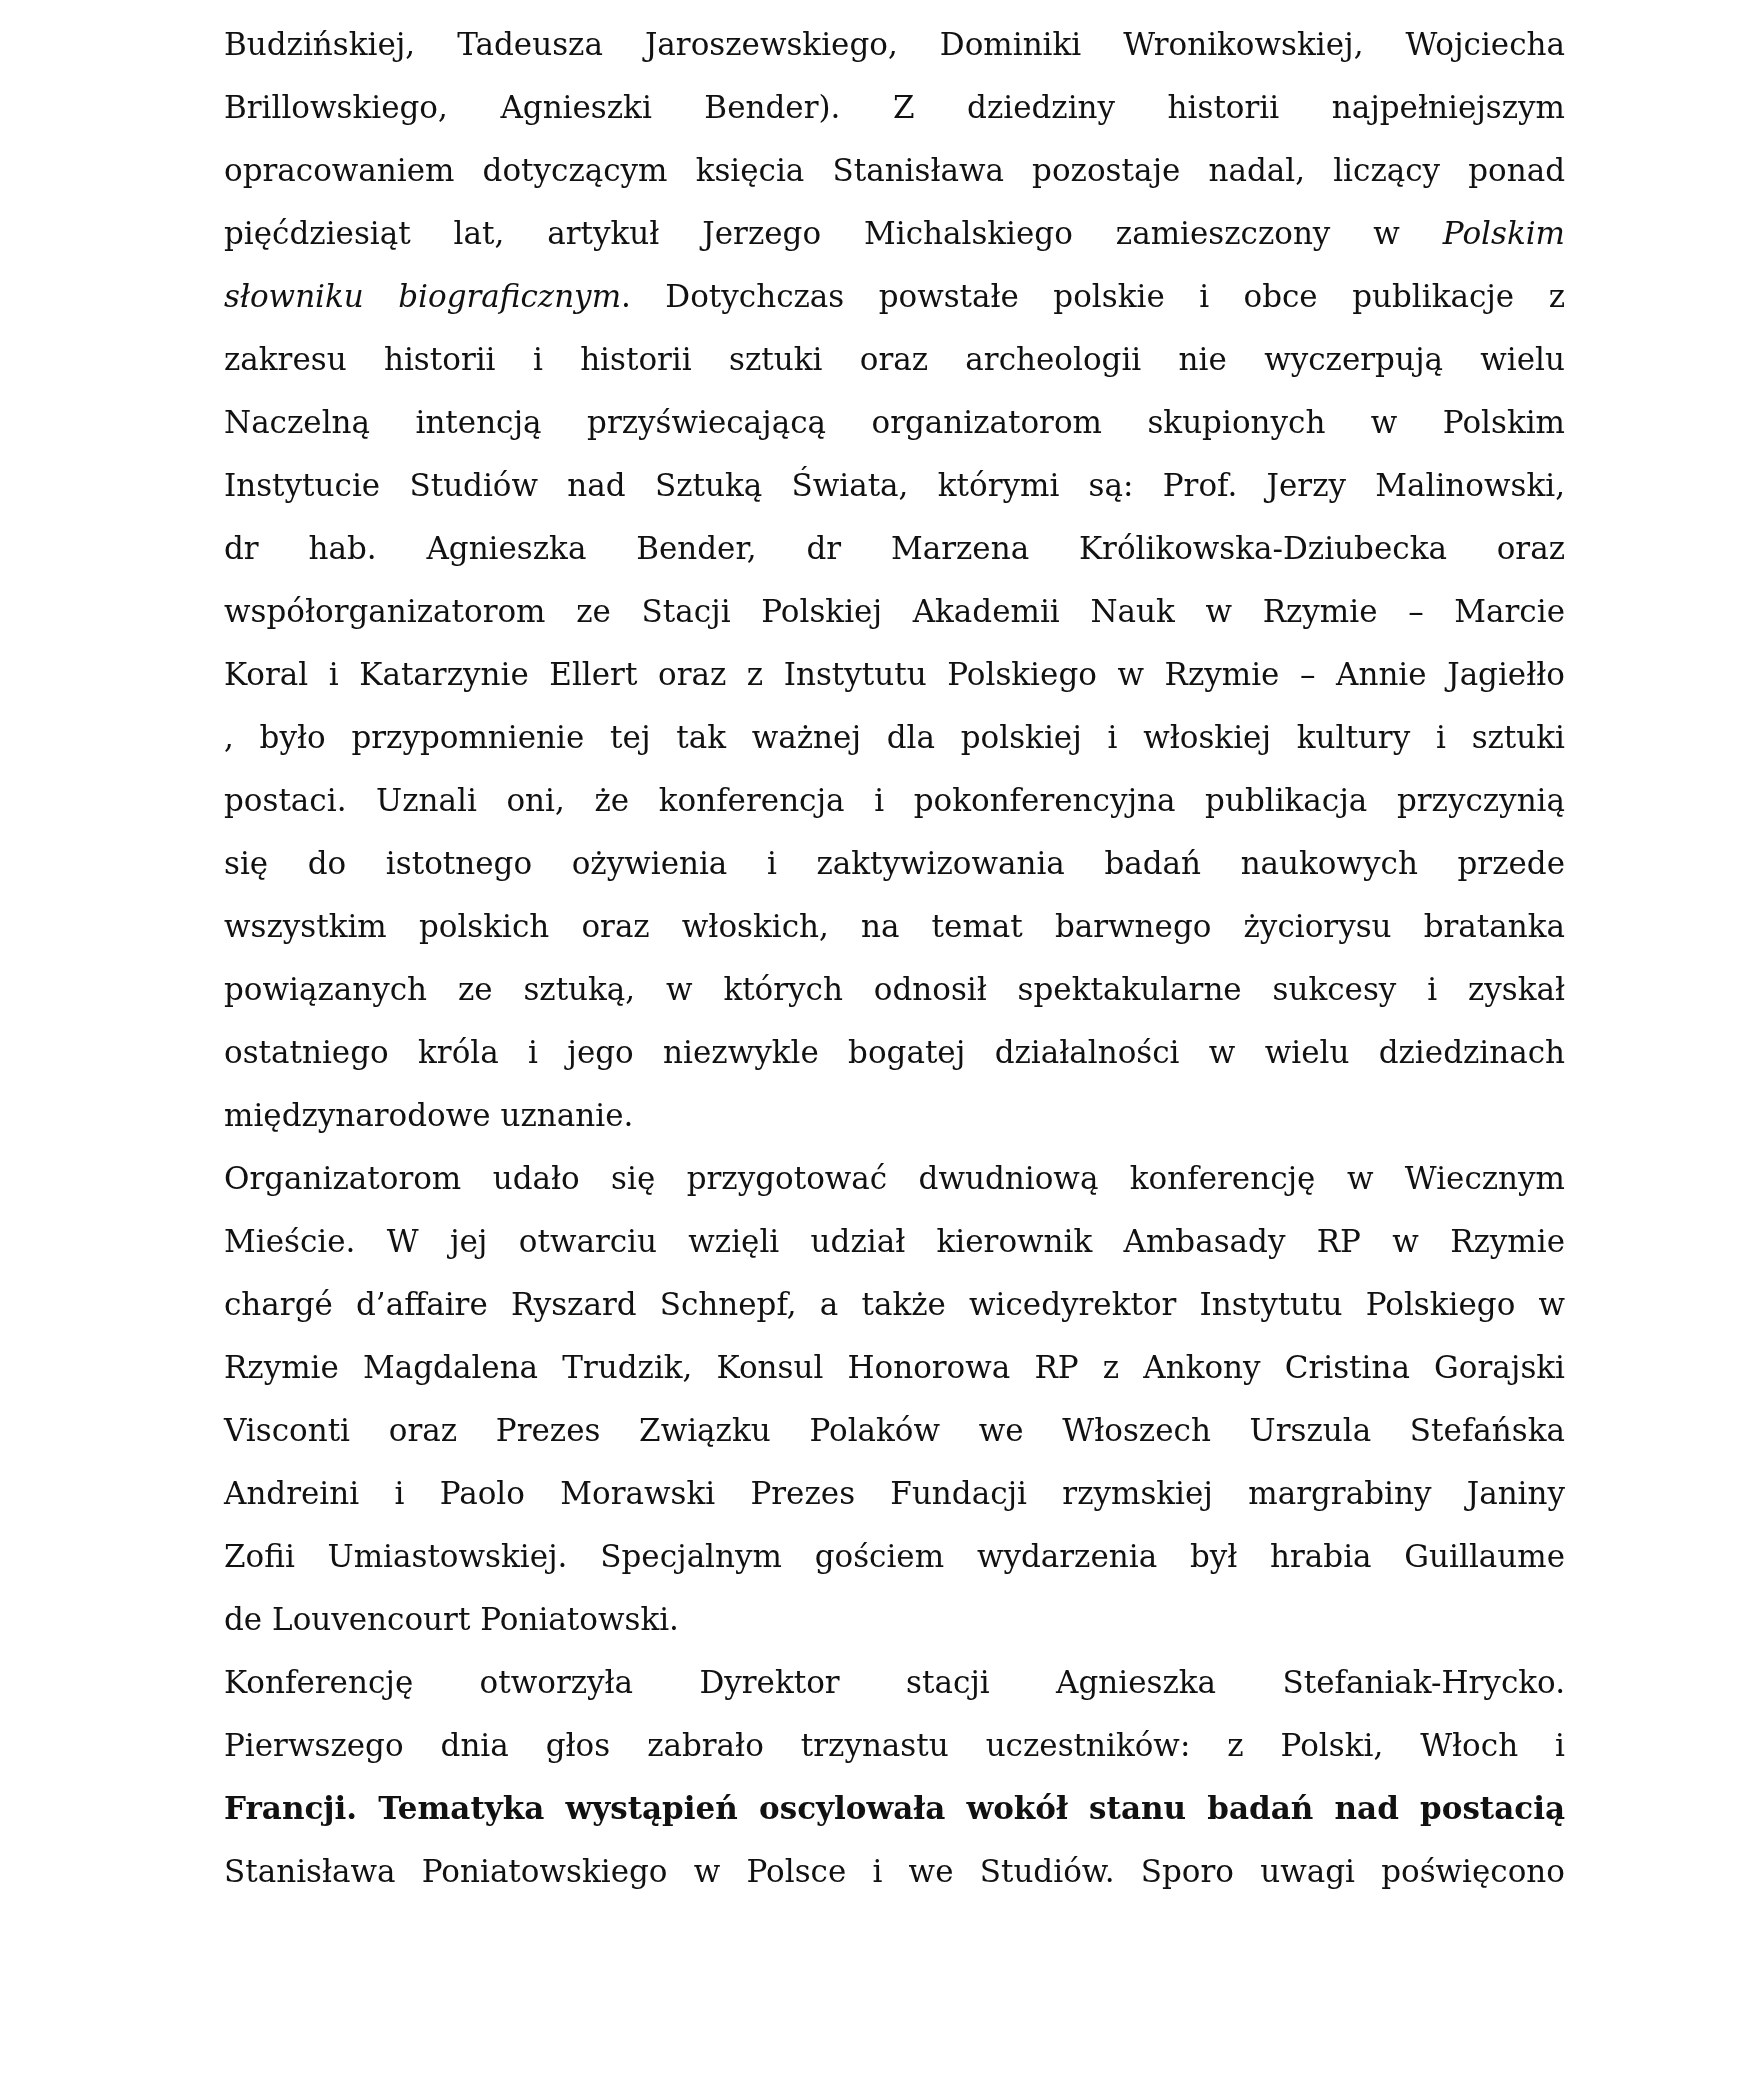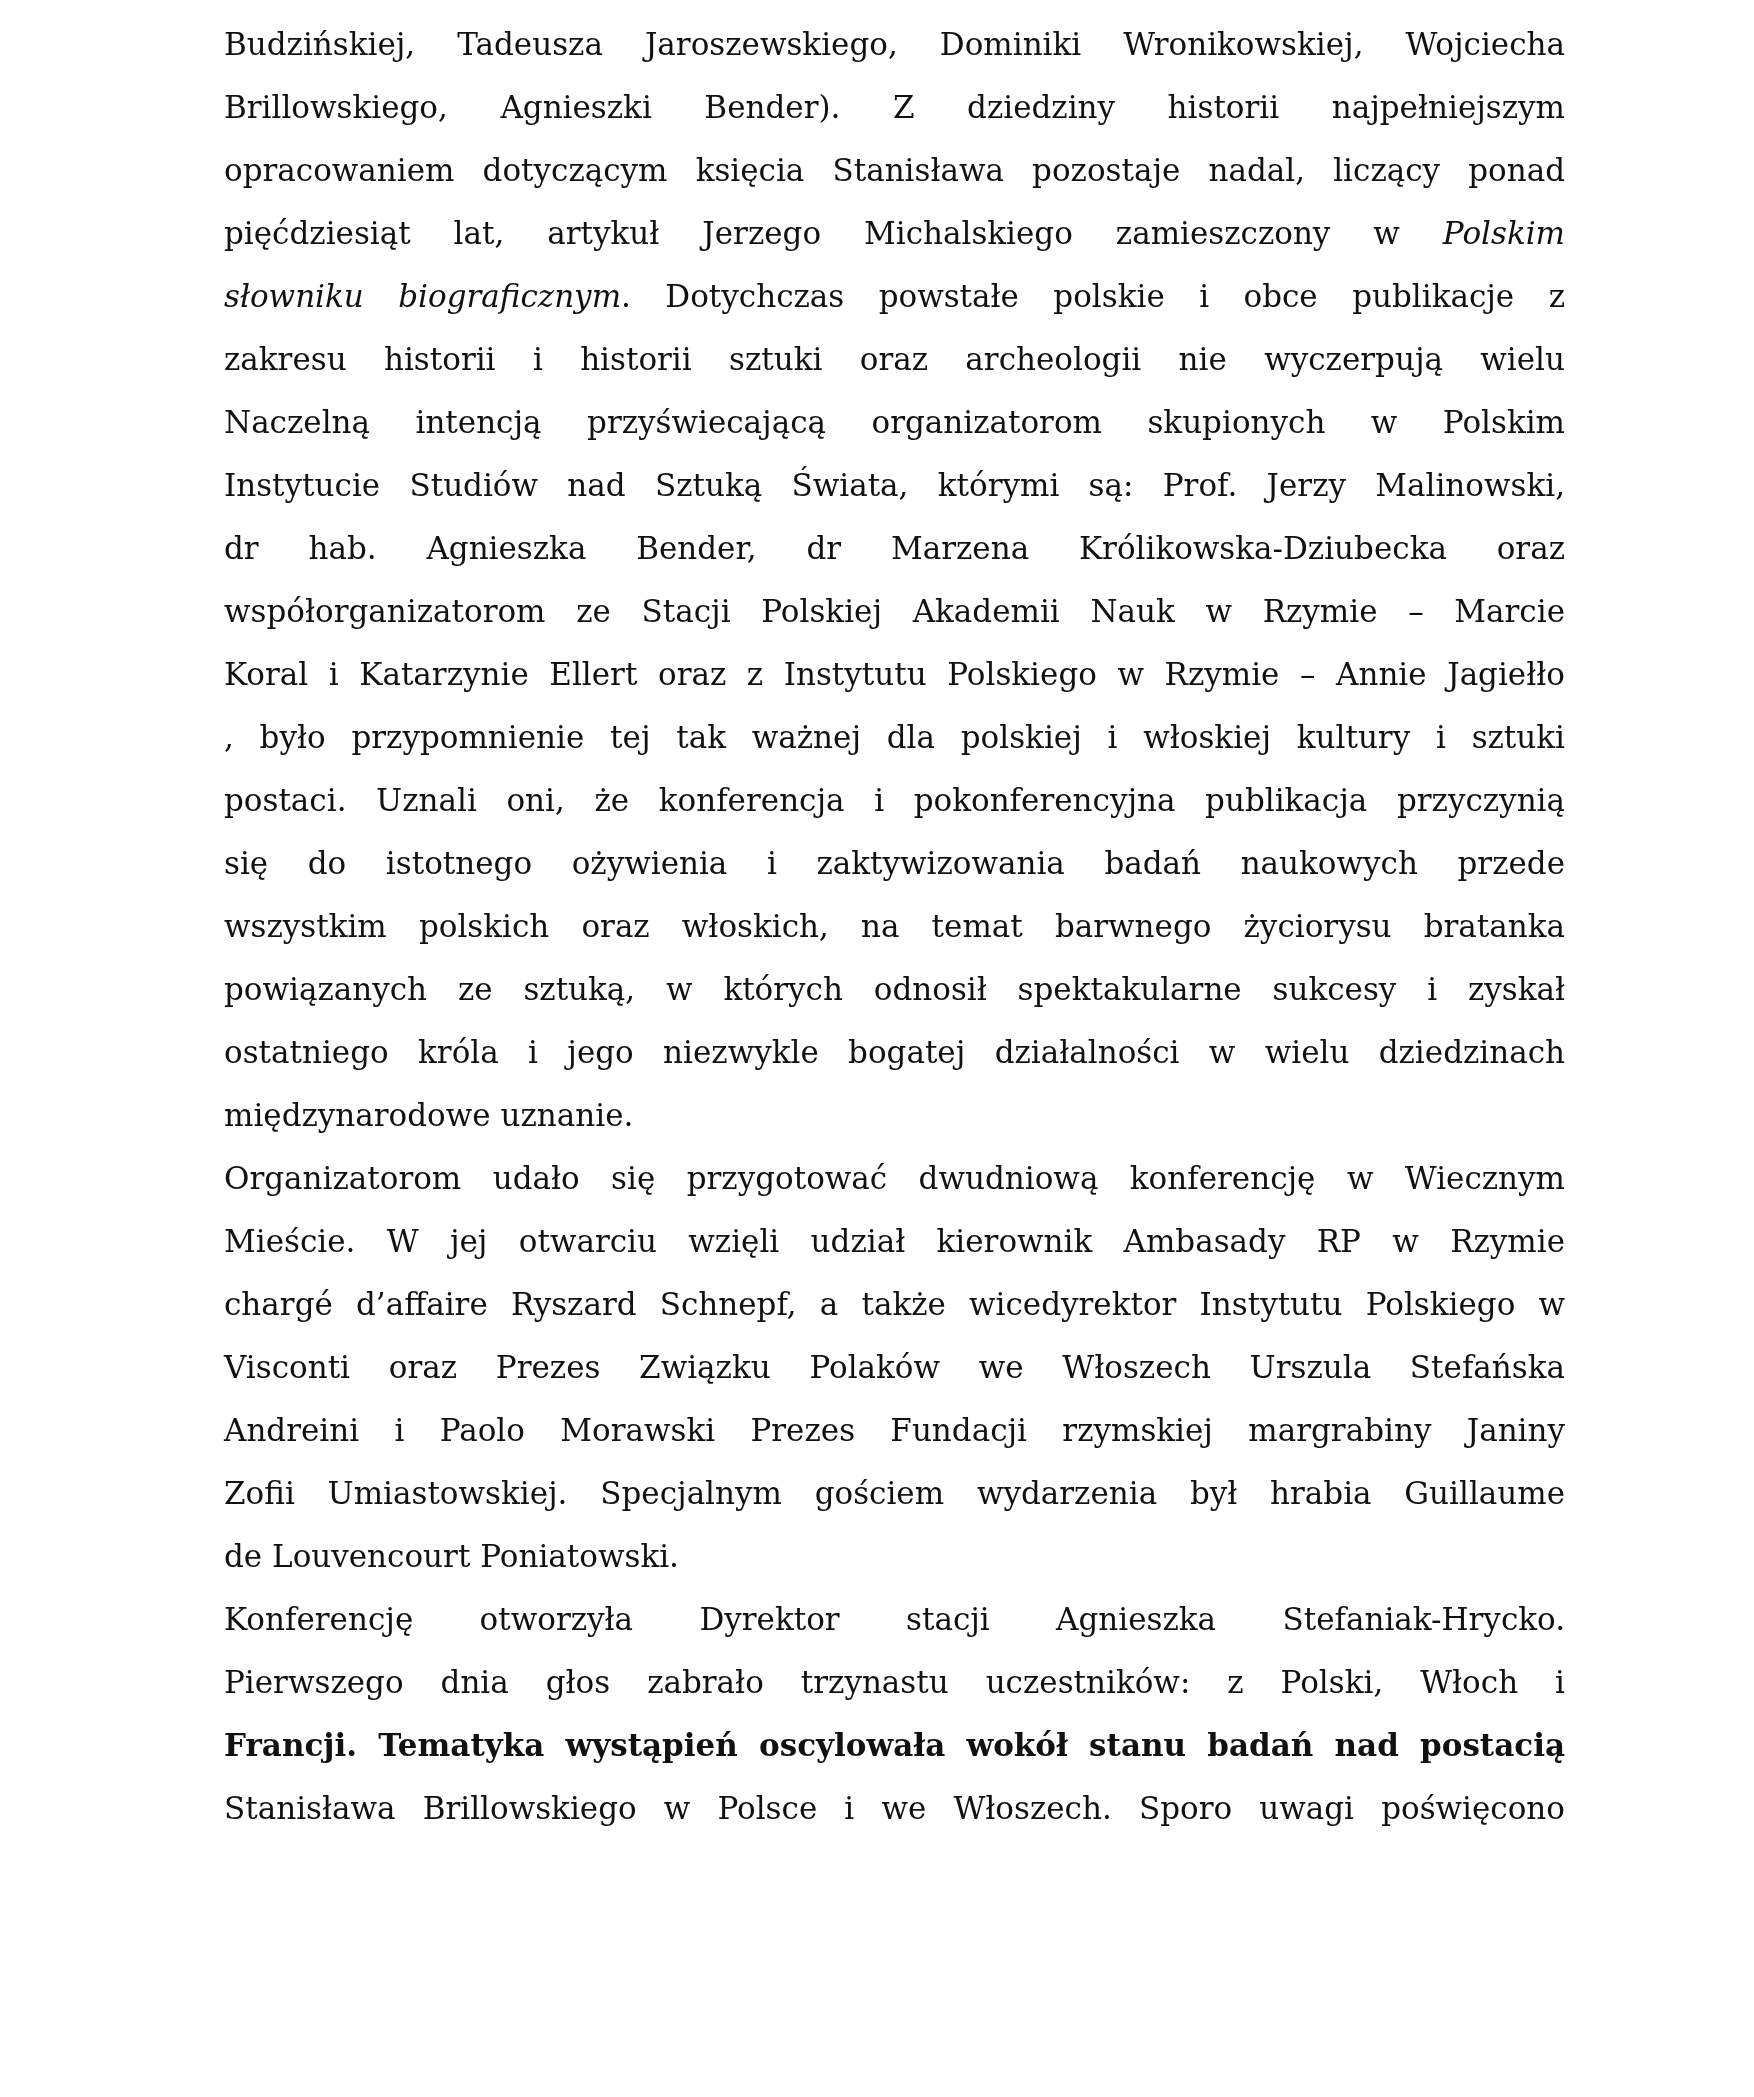--- a/index.html
+++ b/index.html
@@ -50,26 +50,27 @@
     <div class="line" style="display: block;"><span>wszystkim polskich oraz włoskich, na temat barwnego życiorysu bratanka</span></div>
     <div class="line" style="display: block;"><span>powiązanych ze sztuką, w których odnosił spektakularne sukcesy i zyskał</span></div>
     <div class="line" style="display: block;"><span>ostatniego króla i jego niezwykle bogatej działalności w wielu dziedzinach</span></div>
     <div class="line last"><span>międzynarodowe uznanie.</span></div>
   </div>
 
   <div class="paragraph">
     <div class="line" style="display: block;"><span>Organizatorom udało się przygotować dwudniową konferencję w Wiecznym</span></div>
     <div class="line" style="display: block;"><span>Mieście. W jej otwarciu wzięli udział kierownik Ambasady RP w Rzymie</span></div>
     <div class="line" style="display: block;"><span>chargé d’affaire Ryszard Schnepf, a także wicedyrektor Instytutu Polskiego w</span></div>
+    <div class="line" style="display: block;"><span>Rzymie Magdalena Trudzik, Konsul Honorowa RP z Ankony Cristina Gorajski</span></div>
     <div class="line" style="display: block;"><span>Visconti oraz Prezes Związku Polaków we Włoszech Urszula Stefańska</span></div>
     <div class="line" style="display: block;"><span>Andreini i Paolo Morawski Prezes Fundacji rzymskiej margrabiny Janiny</span></div>
     <div class="line" style="display: block;"><span>Zofii Umiastowskiej. Specjalnym gościem wydarzenia był hrabia Guillaume</span></div>
     <div class="line last"><span>de Louvencourt Poniatowski.</span></div>
   </div>
 
   <div class="paragraph">
     <div class="line" style="display: block;"><span>Konferencję otworzyła Dyrektor stacji Agnieszka Stefaniak-Hrycko.</span></div>
     <div class="line" style="display: block;"><span>Pierwszego dnia głos zabrało trzynastu uczestników: z Polski, Włoch i</span></div>
     <div class="line" style="display: block; font-weight: bold;"><span>Francji. Tematyka wystąpień oscylowała wokół stanu badań nad postacią</span></div>
-    <div class="line" style="display: block;"><span>Stanisława Brillowskiego w Polsce i we Włoszech. Sporo uwagi poświęcono</span></div>
+    <div class="line" style="display: block;"><span>Stanisława Poniatowskiego w Polsce i we Studiów. Sporo uwagi poświęcono</span></div>
   </div>
 </div>
 
 
 </body></html>

